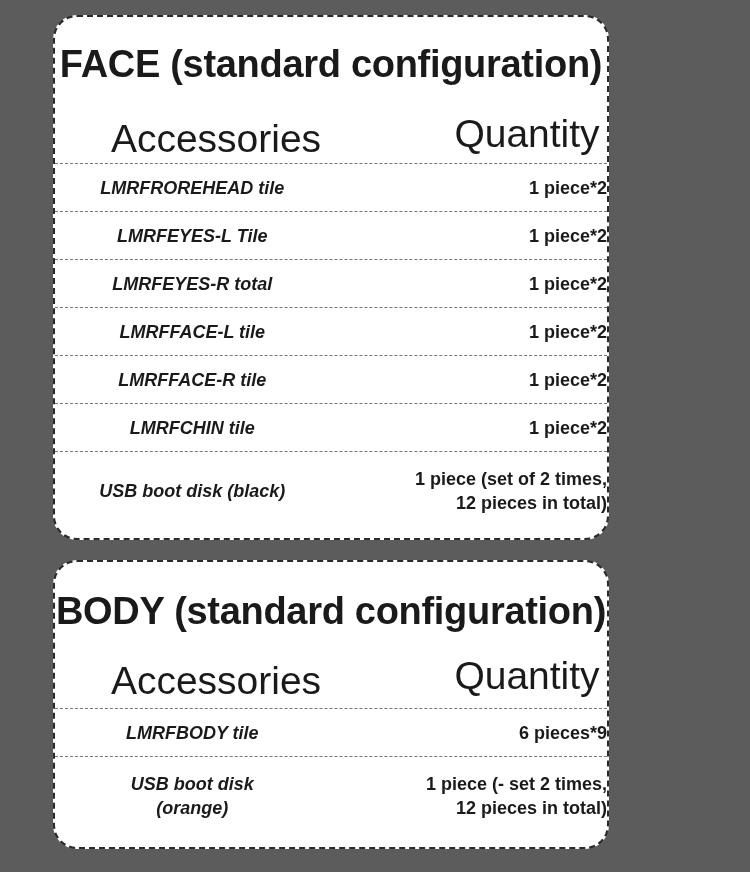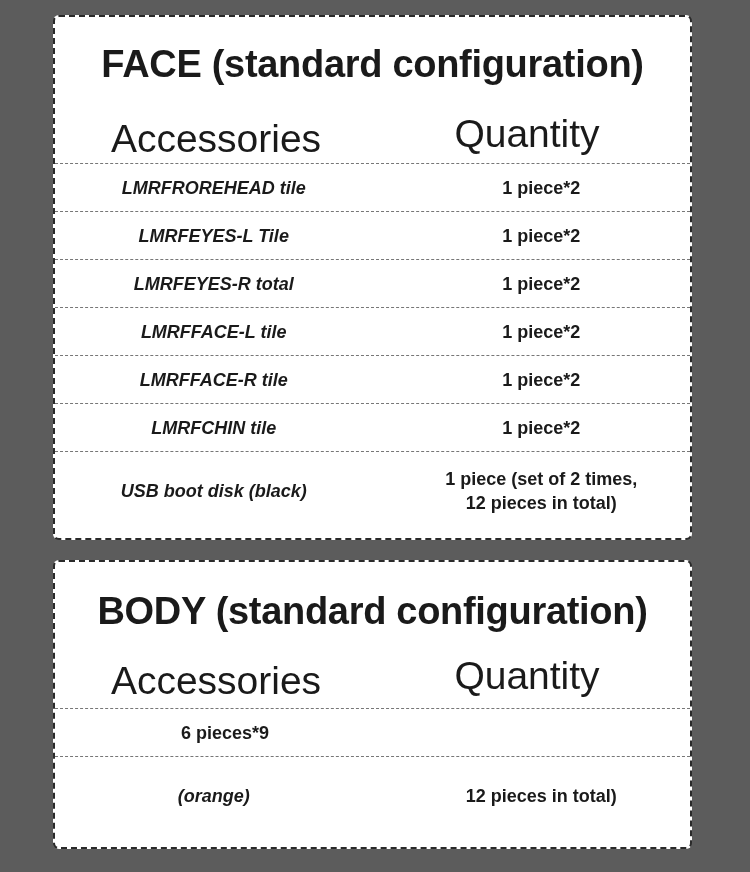--- a/index.html
+++ b/index.html
@@ -7,24 +7,24 @@
       width: 750px; height: 872px;
       background: #5c5c5c;
       position: relative;
       overflow: hidden;
       font-family: "Liberation Sans", sans-serif;
       color: #1a1a1a;
     }
     .card {
       position: absolute;
       left: 53px;
-      width: 639px;
+      width: 556px;
       background: #ffffff;
       border: 2px dashed #2a2a2a;
-      border-radius: 6px;
+      border-radius: 24px;
       box-sizing: border-box;
     }
     #face-card { top: 15px; height: 525px; }
     #body-card { top: 560px; height: 289px; padding-left: 32px; }
     .title {
       text-align: center;
       font-weight: bold;
       font-size: 38px;
       letter-spacing: -0.3px;
       margin: 0;
@@ -58,21 +58,21 @@
       align-items: center;
       box-sizing: border-box;
     }
     .row .c1, .row .c2 {
       font-weight: bold;
       font-size: 18px;
       text-align: center;
       line-height: 24px;
     }
     .row .c1 { width: 320px; font-style: italic; }
-    .row .c2 { width: 300px; margin-left: 20px; }
+    .row .c2 { width: 300px; margin-left: 20px; text-align: right; }
     .row.single { height: 48px; }
     .row.double { height: 78px; }
     .line { display: block; }
   </style>
 </head>
 <body>
 
 <div class="card" id="face-card">
   <h1 class="title">FACE (standard configuration)</h1>
   <div class="header-row">
@@ -115,24 +115,27 @@
 </div>
 
 <div class="card" id="body-card">
   <h1 class="title">BODY (standard configuration)</h1>
   <div class="header-row">
     <div class="hcell acc">Accessories</div>
     <div class="hcell qty">Quantity</div>
   </div>
   <div class="rows">
     <div class="row single">
+      <div class="c1">LMRFBODY tile</div>
       <div class="c2">6 pieces*9</div>
     </div>
     <div class="row double">
       <div class="c1">
+        <span class="line">USB boot disk</span>
         <span class="line">(orange)</span>
       </div>
       <div class="c2">
+        <span class="line">1 piece (- set 2 times,</span>
         <span class="line">12 pieces in total)</span>
       </div>
     </div>
   </div>
 </div>
 
 </body></html>

